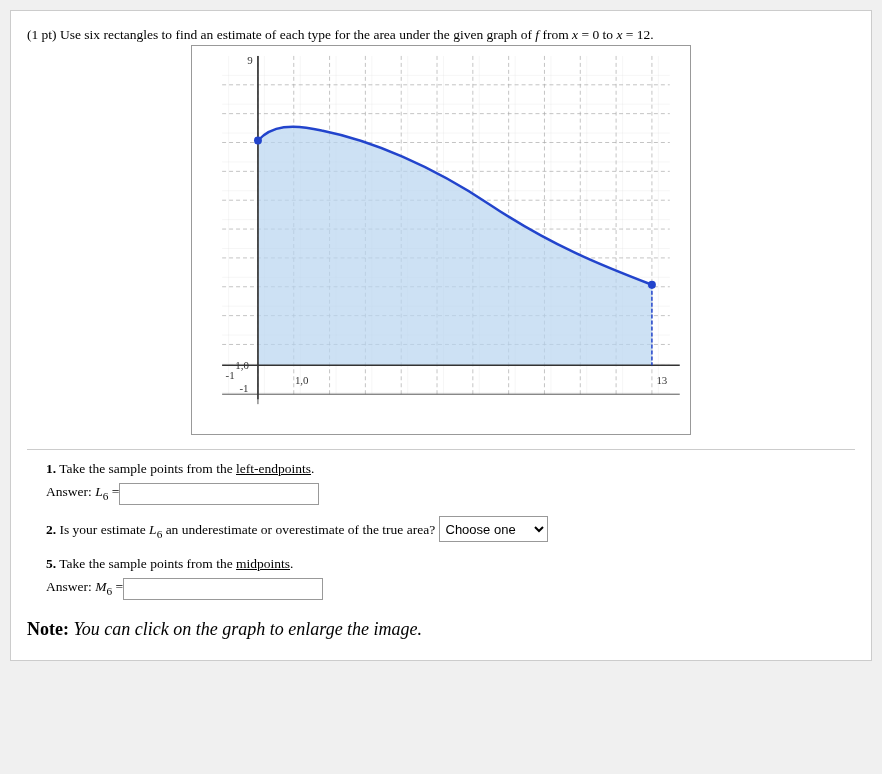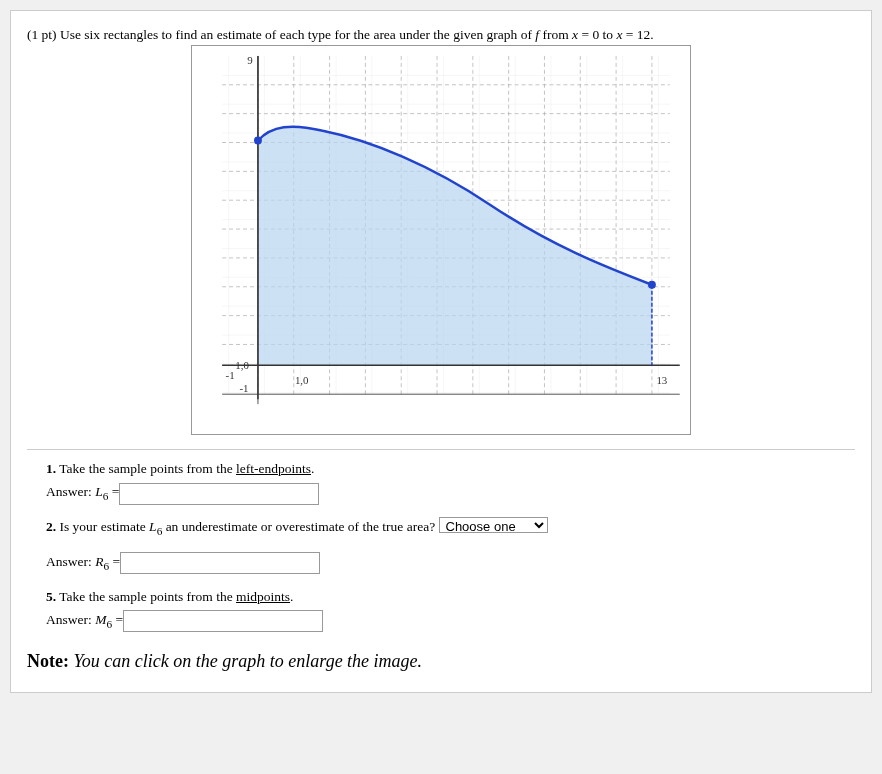--- a/index.html
+++ b/index.html
@@ -60,21 +60,21 @@
     }
     .answer-input {
       border: 1px solid #999;
       height: 22px;
       width: 200px;
       font-size: 13px;
       padding: 0 4px;
     }
     .choose-select {
       border: 1px solid #999;
-      height: 16px;
+      height: 26px;
       font-size: 13px;
       padding: 0 2px;
       background: #fff;
     }
     .bold { font-weight: bold; }
     .underline { text-decoration: underline; }
     .note-block {
       margin-top: 18px;
       font-size: 18px;
     }
@@ -191,24 +191,20 @@
       <span> Is your estimate <em>L</em><sub>6</sub> an underestimate or overestimate of the true area?</span>
       <select class="choose-select">
         <option>Choose one</option>
         <option>underestimate</option>
         <option>overestimate</option>
       </select>
     </div>
   </div>
 
   <div class="question-block">
-    <div class="answer-line">
-      <span>Answer: <em>R</em><sub>6</sub> =</span>
-      <input type="text" class="answer-input" style="">
-    </div>
   </div>
 
 
   <div class="question-block">
     <div class="question-line">
       <span class="bold">5.</span>
       <span> Take the sample points from the <span class="underline">midpoints</span>.</span>
     </div>
     <div class="answer-line">
       <span>Answer: <em>M</em><sub>6</sub> =</span>

